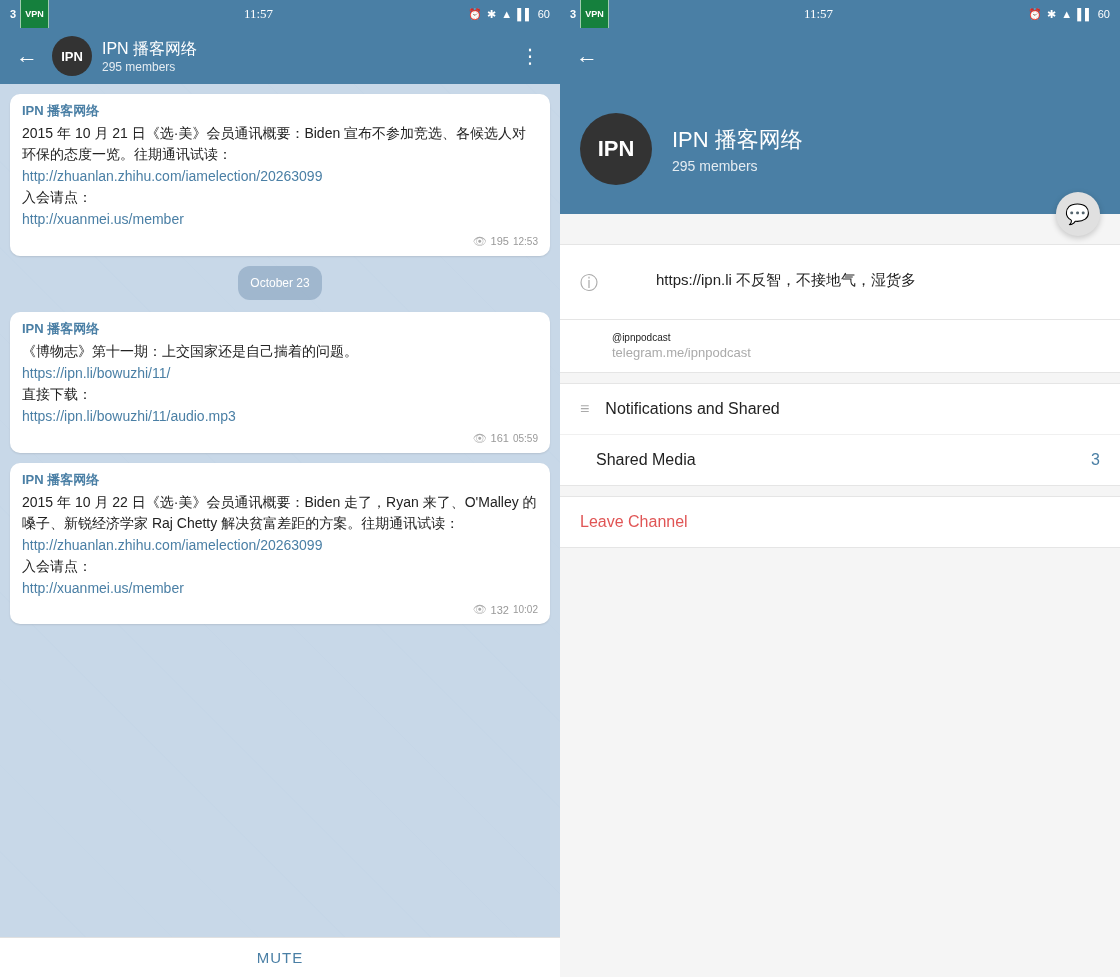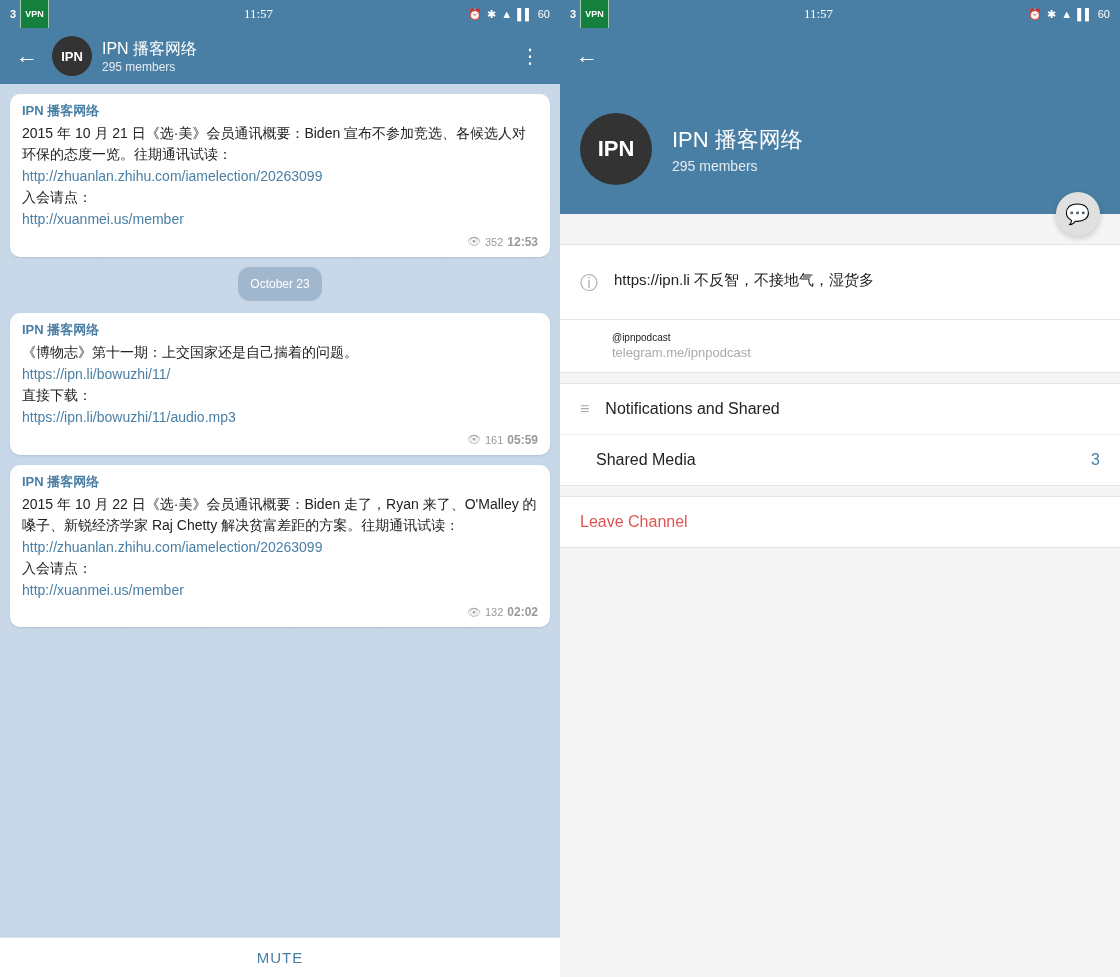--- a/index.html
+++ b/index.html
@@ -180,22 +180,21 @@
     }
     .message-views {
       color: #999;
       font-size: 11px;
       display: flex;
       align-items: center;
       gap: 3px;
     }
     .message-time {
       color: #999;
-      font-size: 12px;
-      font-weight: bold;
+      font-size: 10px;
     }
     .eye-icon {
       font-size: 11px;
       color: #aaa;
     }
 
     
     .date-separator {
       display: flex;
       justify-content: center;
@@ -342,20 +341,21 @@
     .info-icon {
       color: #aaa;
       font-size: 18px;
       margin-top: 2px;
       flex-shrink: 0;
     }
     .info-text {
       color: #222;
       font-size: 15px;
       line-height: 1.5;
+      margin-left: 42px;
     }
 
     .profile-handle-section {
       background: #fff;
       padding: 12px 20px 12px 52px;
       border-bottom: 1px solid #e5e5e5;
     }
     .profile-handle {
       color: #222;
       font-size: 10px;
@@ -449,21 +449,21 @@
   <div class="chat-body">
 
     <div class="message-bubble">
       <div class="message-sender">IPN 播客网络</div>
       <div class="message-text">2015 年 10 月 21 日《选·美》会员通讯概要：Biden 宣布不参加竞选、各候选人对环保的态度一览。往期通讯试读：<br>
         <a class="message-link">http://zhuanlan.zhihu.com/iamelection/20263099</a><span> 入会请点：</span><br>
         <a class="message-link">http://xuanmei.us/member</a>
       </div>
       <div class="message-meta">
         <span class="eye-icon">👁</span>
-        <span class="message-views">352</span>
+        <span class="message-views">195</span>
         <span class="message-time">12:53</span>
       </div>
     </div>
 
     <div class="date-separator">
       <div class="date-pill">October 23</div>
     </div>
 
     <div class="message-bubble">
       <div class="message-sender">IPN 播客网络</div>
@@ -480,21 +480,21 @@
 
     <div class="message-bubble">
       <div class="message-sender">IPN 播客网络</div>
       <div class="message-text">2015 年 10 月 22 日《选·美》会员通讯概要：Biden 走了，Ryan 来了、O'Malley 的嗓子、新锐经济学家 Raj Chetty 解决贫富差距的方案。往期通讯试读：<br>
         <a class="message-link">http://zhuanlan.zhihu.com/iamelection/20263099</a><span> 入会请点：</span><br>
         <a class="message-link">http://xuanmei.us/member</a>
       </div>
       <div class="message-meta">
         <span class="eye-icon">👁</span>
         <span class="message-views">132</span>
-        <span class="message-time">02:02</span>
+        <span class="message-time">10:02</span>
       </div>
     </div>
 
   </div>
 
   <div class="mute-bar">
     <span class="mute-btn">MUTE</span>
   </div>
 
 </div>

